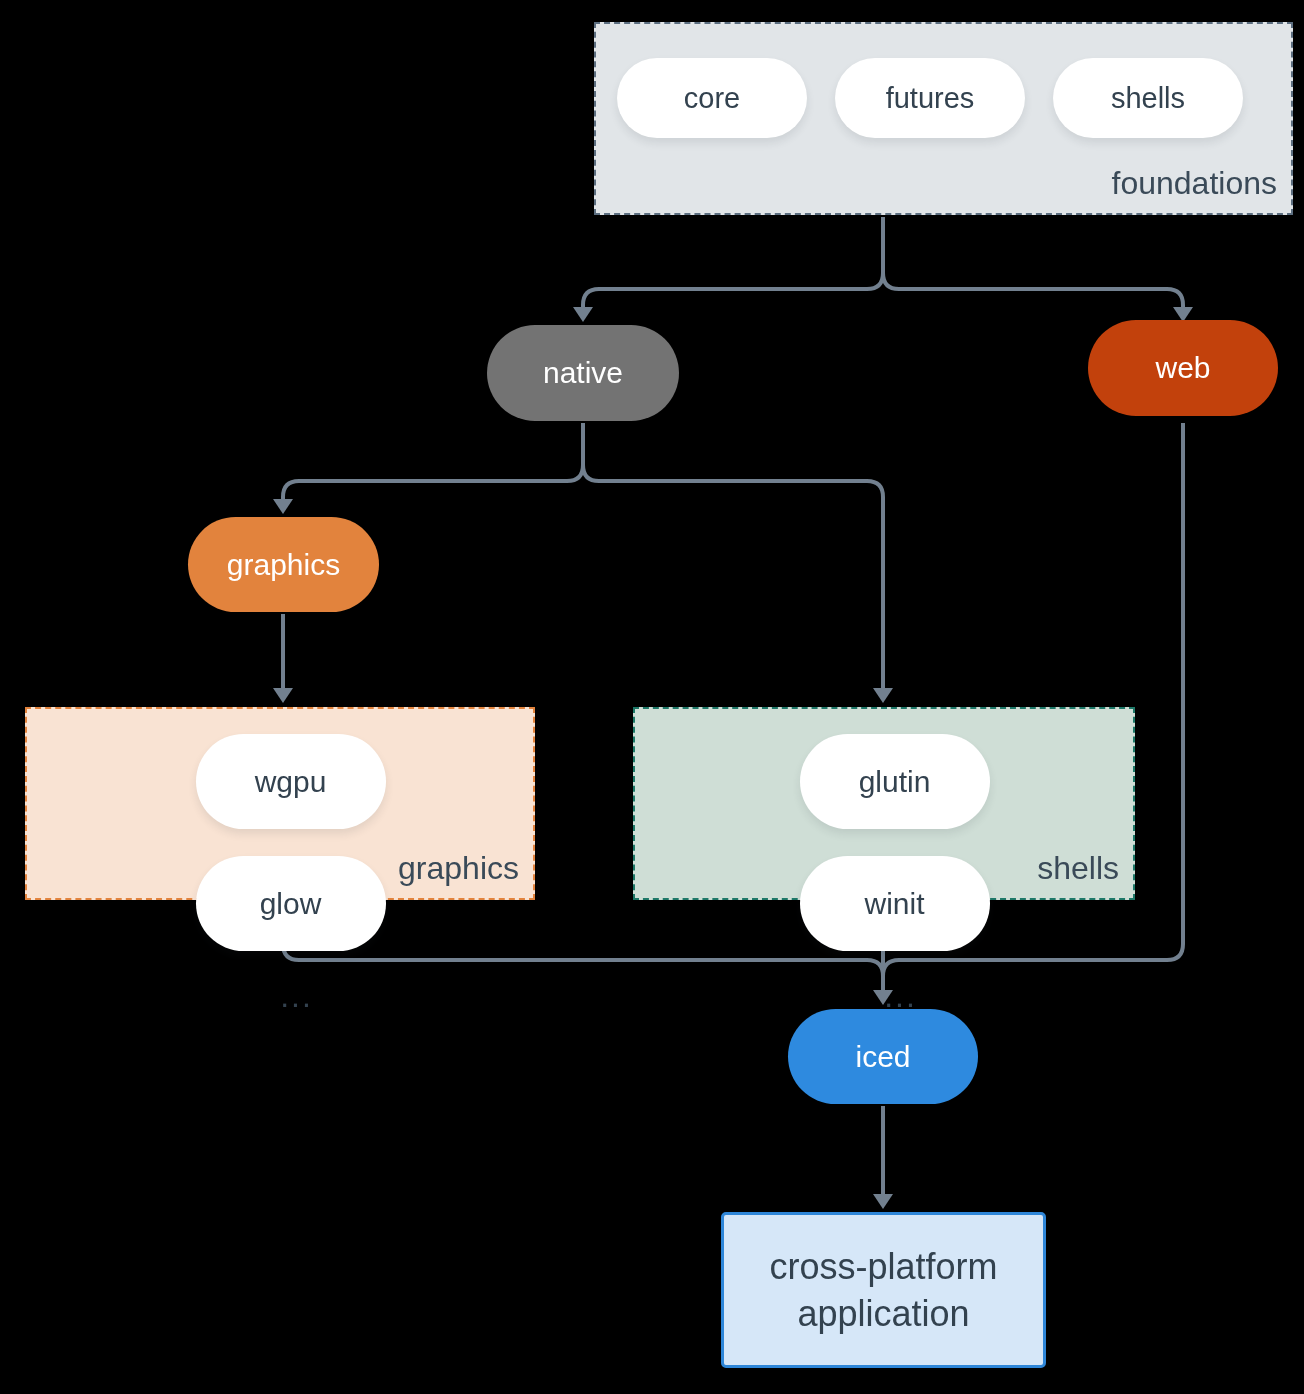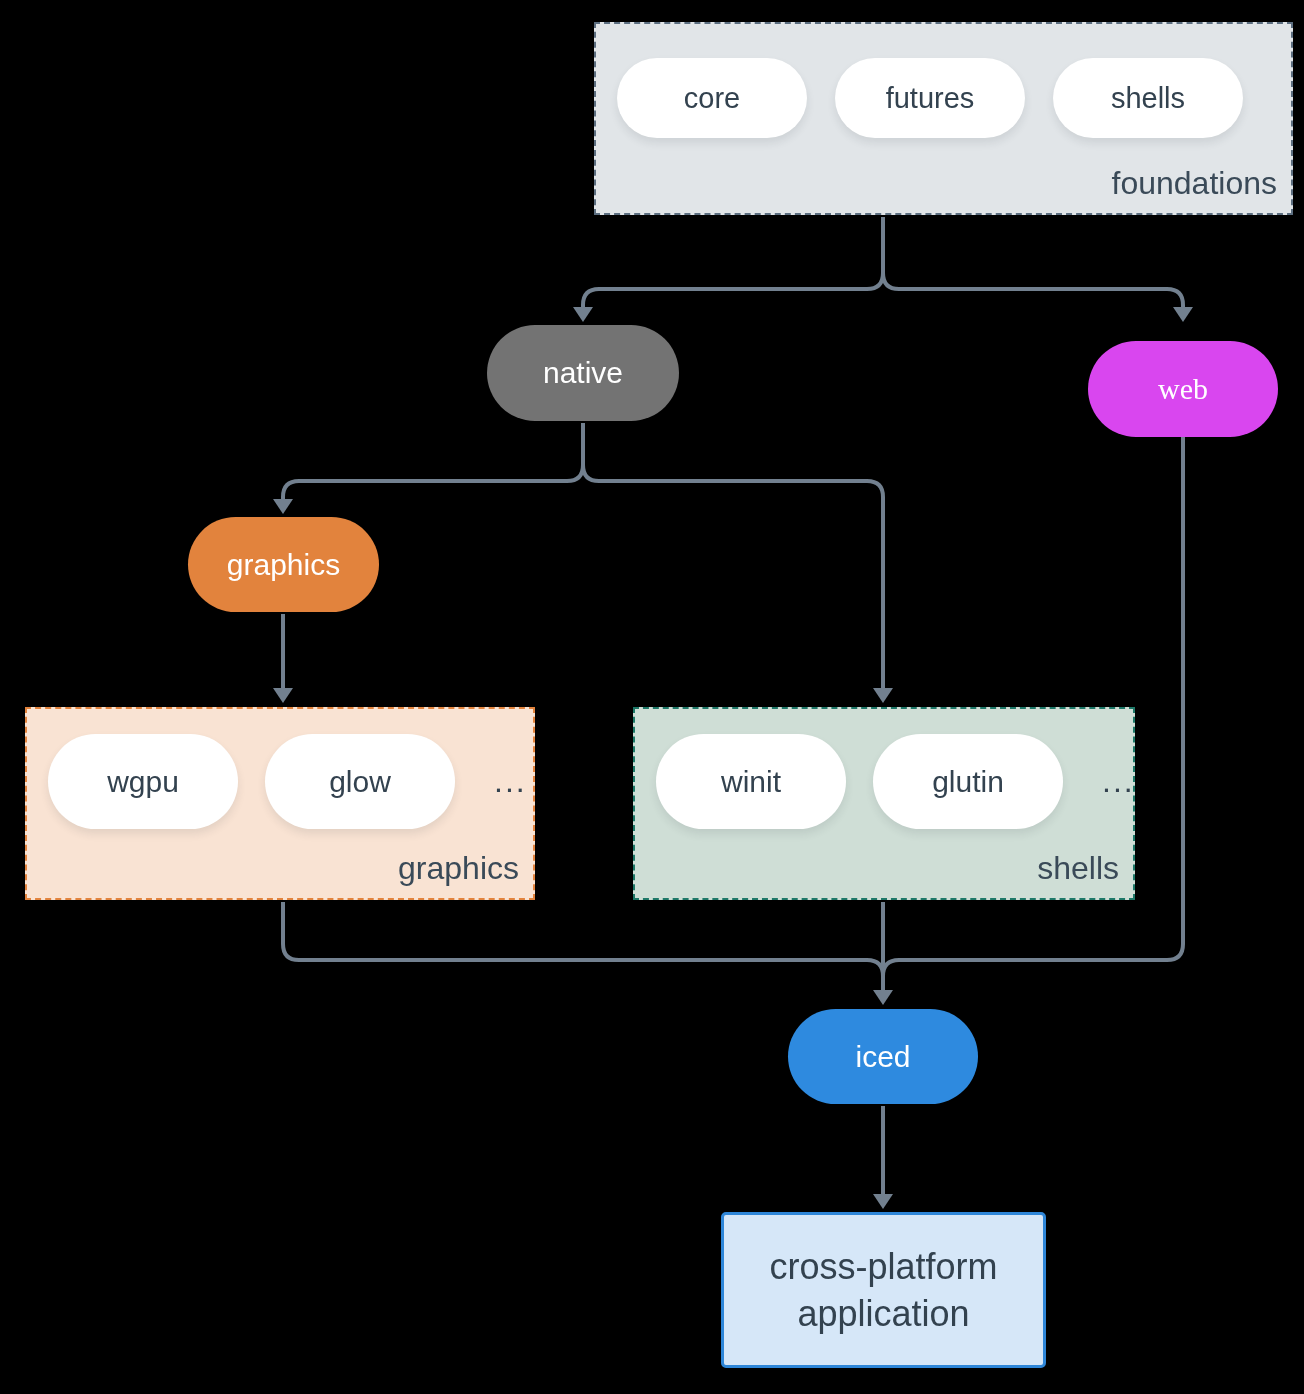--- a/index.html
+++ b/index.html
@@ -24,21 +24,21 @@
     left:25px; top:707px; width:510px; height:193px;
     background:#F9E3D3; border:2px dashed #E2833D;
   }
   .group-shells {
     left:633px; top:707px; width:502px; height:193px;
     background:#CFDED6; border:2px dashed #1E7868;
   }
   .group-row { display:flex; align-items:center; }
   .group-foundations .group-row { padding:34px 0 0 21px; gap:28px; }
   .group-renderers .group-row,
-  .group-shells .group-row { padding:25px 0 0 21px; gap:27px; }
+  .group-shells .group-row { padding:25px 0 0 21px; gap:27px;flex-direction:column; }
 
   .group-label {
     position:absolute; right:14px; bottom:11px;
     font-size:32px; color:#3A4A58;
   }
 
   
   .pill {
     display:flex; align-items:center; justify-content:center;
     border-radius:999px; flex:0 0 auto;
@@ -52,21 +52,21 @@
   .group-shells .pill-white { height:95px; font-size:30px; }
 
   .ellipsis { font-size:32px; color:#33424F; margin-left:12px; letter-spacing:2px; }
 
   .pill-colored {
     position:absolute; z-index:2;
     display:flex; align-items:center; justify-content:center;
     border-radius:999px; color:#FFFFFF; font-size:30px;
   }
   .node-native   { left:487px; top:325px; width:192px; height:96px; background:#737373; }
-  .node-web      { left:1088px; top:341px; width:190px; height:96px; background:#d946ef;font-family:Liberation Serif, serif; }
+  .node-web      { left:1088px; top:320px; width:190px; height:96px; background:#c2410c; }
   .node-graphics { left:188px; top:517px; width:191px; height:95px; background:#E2833D; }
   .node-iced     { left:788px; top:1009px; width:190px; height:95px; background:#2E8ADF; }
 
   
   .app-box {
     position:absolute; z-index:2; box-sizing:border-box;
     left:721px; top:1212px; width:325px; height:156px;
     background:#D6E7F8; border:3px solid #2E86D8; border-radius:5px;
     display:flex; align-items:center; justify-content:center; text-align:center;
     color:#33424F; font-size:36px; line-height:47px;
@@ -124,22 +124,22 @@
     <div class="group-row">
       <div class="pill pill-white">wgpu</div>
       <div class="pill pill-white">glow</div>
       <div class="ellipsis">...</div>
     </div>
     <div class="group-label">graphics</div>
   </div>
 
   <div class="group group-shells">
     <div class="group-row">
+      <div class="pill pill-white">glutin</div>
       <div class="pill pill-white">winit</div>
-      <div class="pill pill-white">glutin</div>
       <div class="ellipsis">...</div>
     </div>
     <div class="group-label">shells</div>
   </div>
 
   <div class="pill-colored node-iced">iced</div>
 
   <div class="app-box">
     <span>cross-platform application</span>
   </div>

